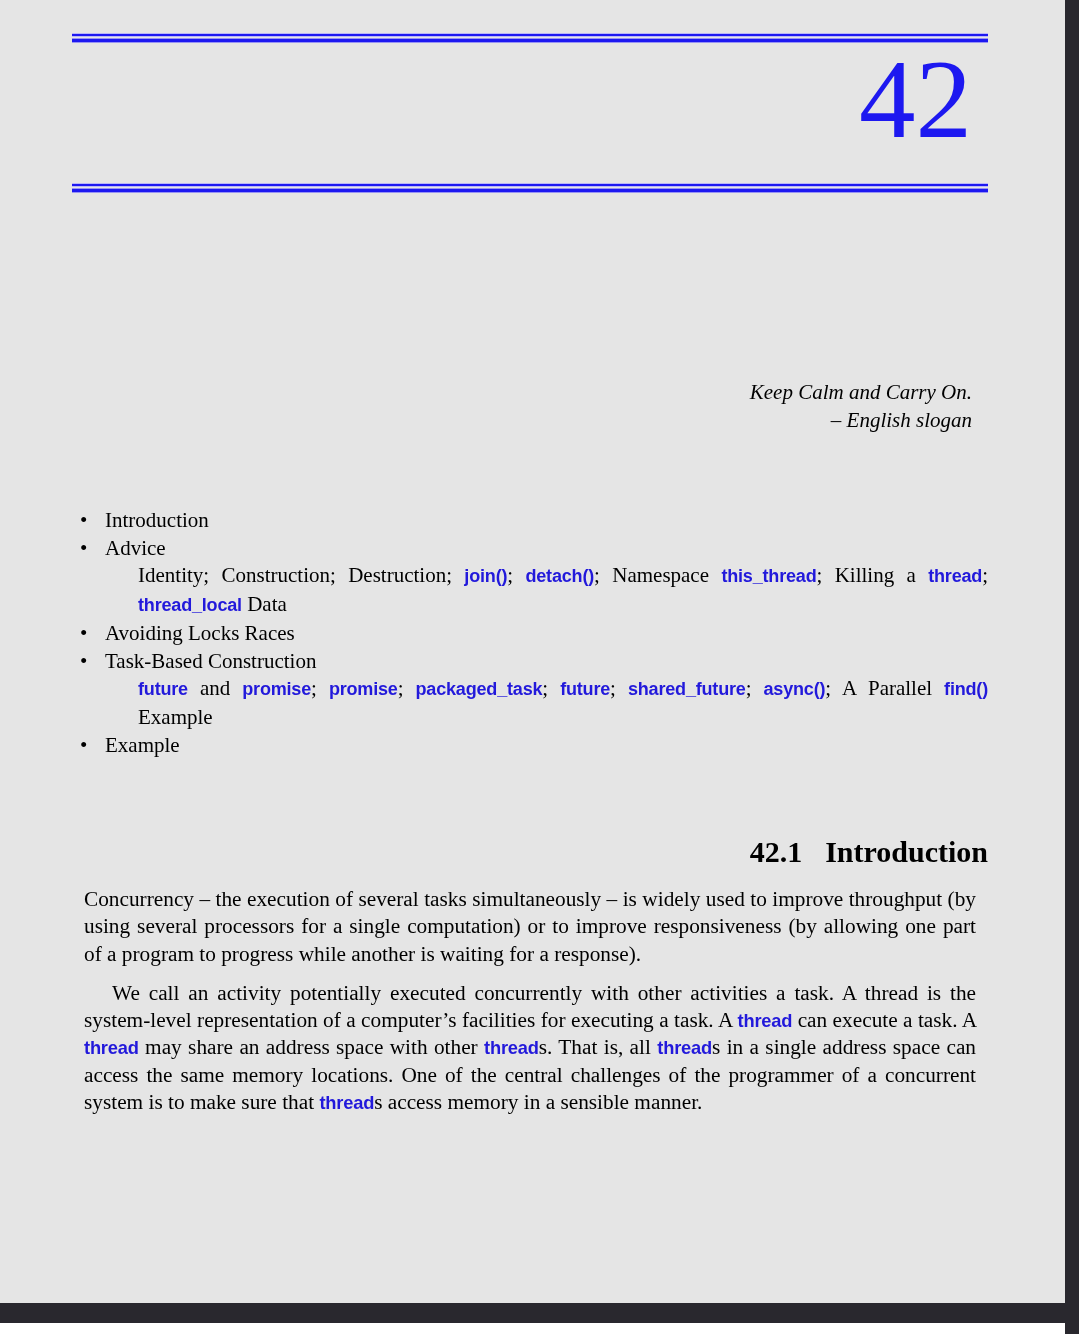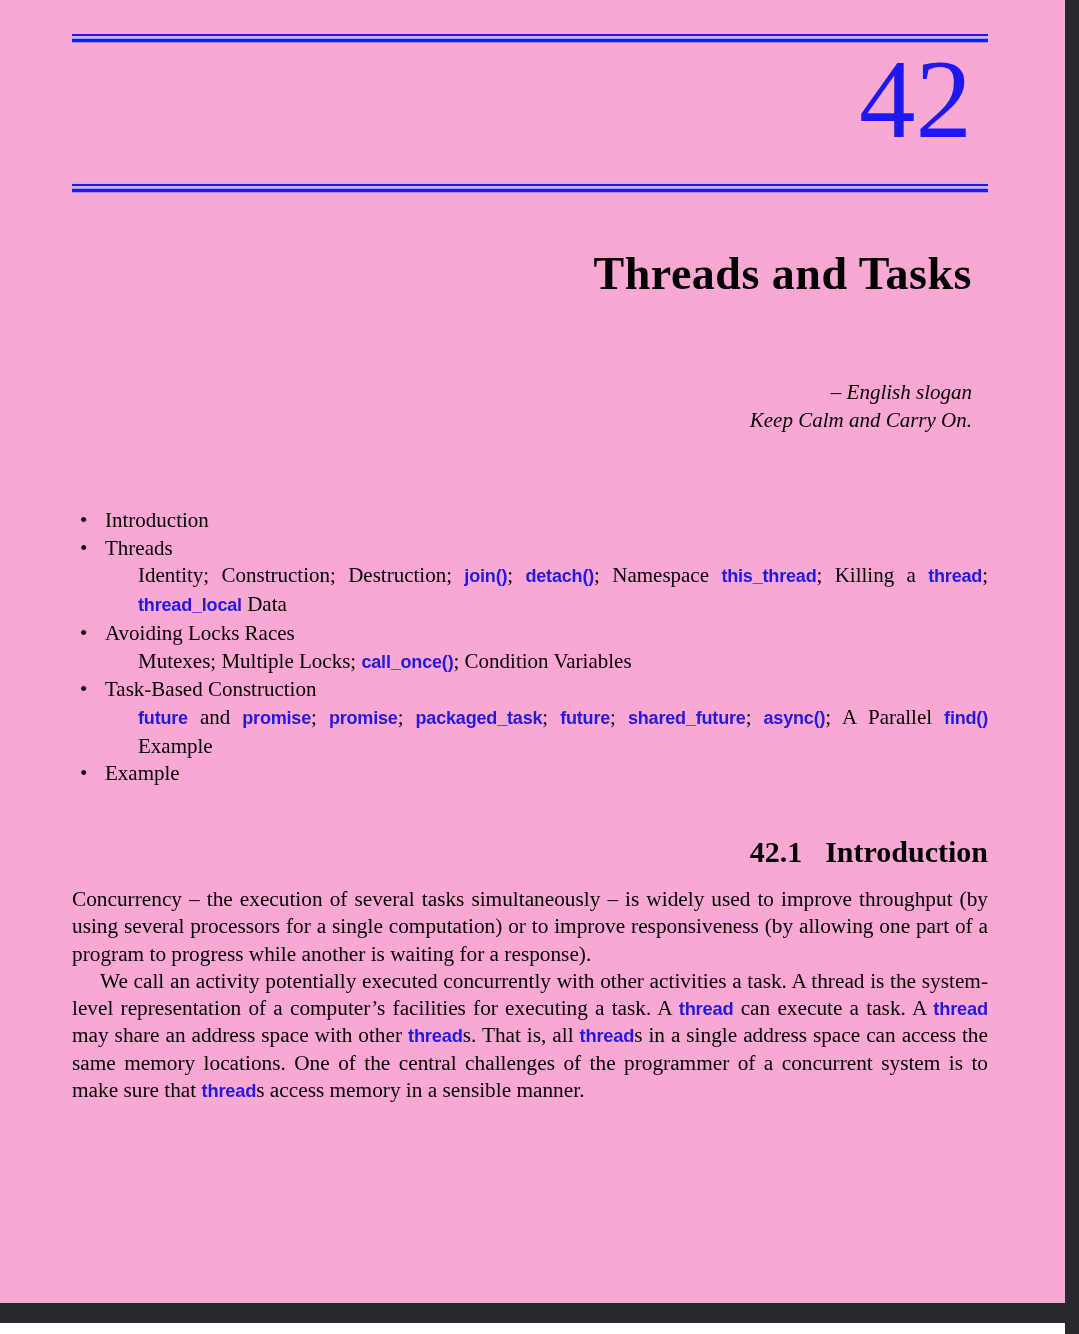--- a/index.html
+++ b/index.html
@@ -4,21 +4,21 @@
 <style>
   html, body { margin: 0; padding: 0; }
   body {
     width: 1079px; height: 1334px;
     background: #ffffff;
     color: #000;
     font-family: "Liberation Serif", serif;
     position: relative;
     overflow: hidden;
   }
-  .page-content { position: absolute; left: 0; top: 0; width: 1065px; height: 1303px; background: #f9a8d4; }
+  .page-content { position: absolute; left: 0; top: 0; width: 1065px; height: 1303px; background: #e5e5e5; }
 
   
   .right-strip { position: absolute; left: 1065px; top: 0; width: 14px; height: 1334px; background: var(--viewer-bg, #29282e); }
   .page-gap   { position: absolute; left: 0; top: 1303px; width: 1065px; height: 20px; background: var(--viewer-bg, #29282e); }
 
   
   .drule { position: absolute; left: 72px; width: 916px; }
   .drule-top { top: 34px; }
   .drule-bottom { top: 184px; }
   .drule .thin  { height: 2px; background: var(--accent, #1d18f0); box-shadow: 0 -1px 0 #b9b7f8, 0 1px 0 #b9b7f8; }
@@ -51,62 +51,60 @@
     font-weight: 700;
     font-size: 0.86em;
     color: var(--code, #2219db);
     letter-spacing: -0.2px;
   }
   .it { }
 
   .section { position: absolute; left: 72px; top: 835px; width: 916px; }
   .section h2 { margin: 0 0 17px 0; font-size: 30px; font-weight: 700; line-height: 34px; text-align: right; }
   .section h2 .sec-num { margin-right: 23px; }
-  .section .body p { margin: 0; font-size: 21.3px; line-height: 27.3px; text-align: justify; }
+  .section .body p { margin: 12px; font-size: 21.3px; line-height: 27.3px; text-align: justify; }
   .section .body p.indent { text-indent: 28px; }
 </style>
 </head>
 <body style="--accent: #1d18f0; --code: #2219db; --viewer-bg: #29282e;">
 
 <div class="page-content">
 
   <div class="drule drule-top">
     <div class="thin"></div>
     <div class="thick"></div>
   </div>
 
   <div class="chapter-number">42</div>
 
   <div class="drule drule-bottom">
     <div class="thin"></div>
     <div class="thick"></div>
   </div>
 
-  <h1 class="chapter-title">Threads and Tasks</h1>
 
   <div class="epigraph">
+    <div>Keep Calm and Carry On.</div>
     <div>– English slogan</div>
-    <div>Keep Calm and Carry On.</div>
   </div>
 
   <ul class="toc" id="toc">
       <li>
     <span class="bullet">•</span>
     <span>Introduction</span>
     
   </li>
       <li>
     <span class="bullet">•</span>
-    <span>Threads</span>
+    <span>Advice</span>
     <div class="detail"><span>Identity; Construction; Destruction; </span><span class="code">join()</span><span>; </span><span class="code">detach()</span><span>; Namespace </span><span class="code">this_thread</span><span>; Killing a </span><span class="code">thread</span><span>; </span><span class="code">thread_local</span><span> Data</span></div>
   </li>
       <li>
     <span class="bullet">•</span>
     <span>Avoiding Locks Races</span>
-    <div class="detail"><span>Mutexes; Multiple Locks; </span><span class="code">call_once()</span><span>; Condition Variables</span></div>
   </li>
       <li>
     <span class="bullet">•</span>
     <span>Task-Based Construction</span>
     <div class="detail"><span class="code">future</span><span> and </span><span class="code">promise</span><span>; </span><span class="code">promise</span><span>; </span><span class="code">packaged_task</span><span>; </span><span class="code">future</span><span>; </span><span class="code">shared_future</span><span>; </span><span class="code">async()</span><span>; A Parallel </span><span class="code">find()</span><span> Example</span></div>
   </li>
       <li>
     <span class="bullet">•</span>
     <span>Example</span>
     

